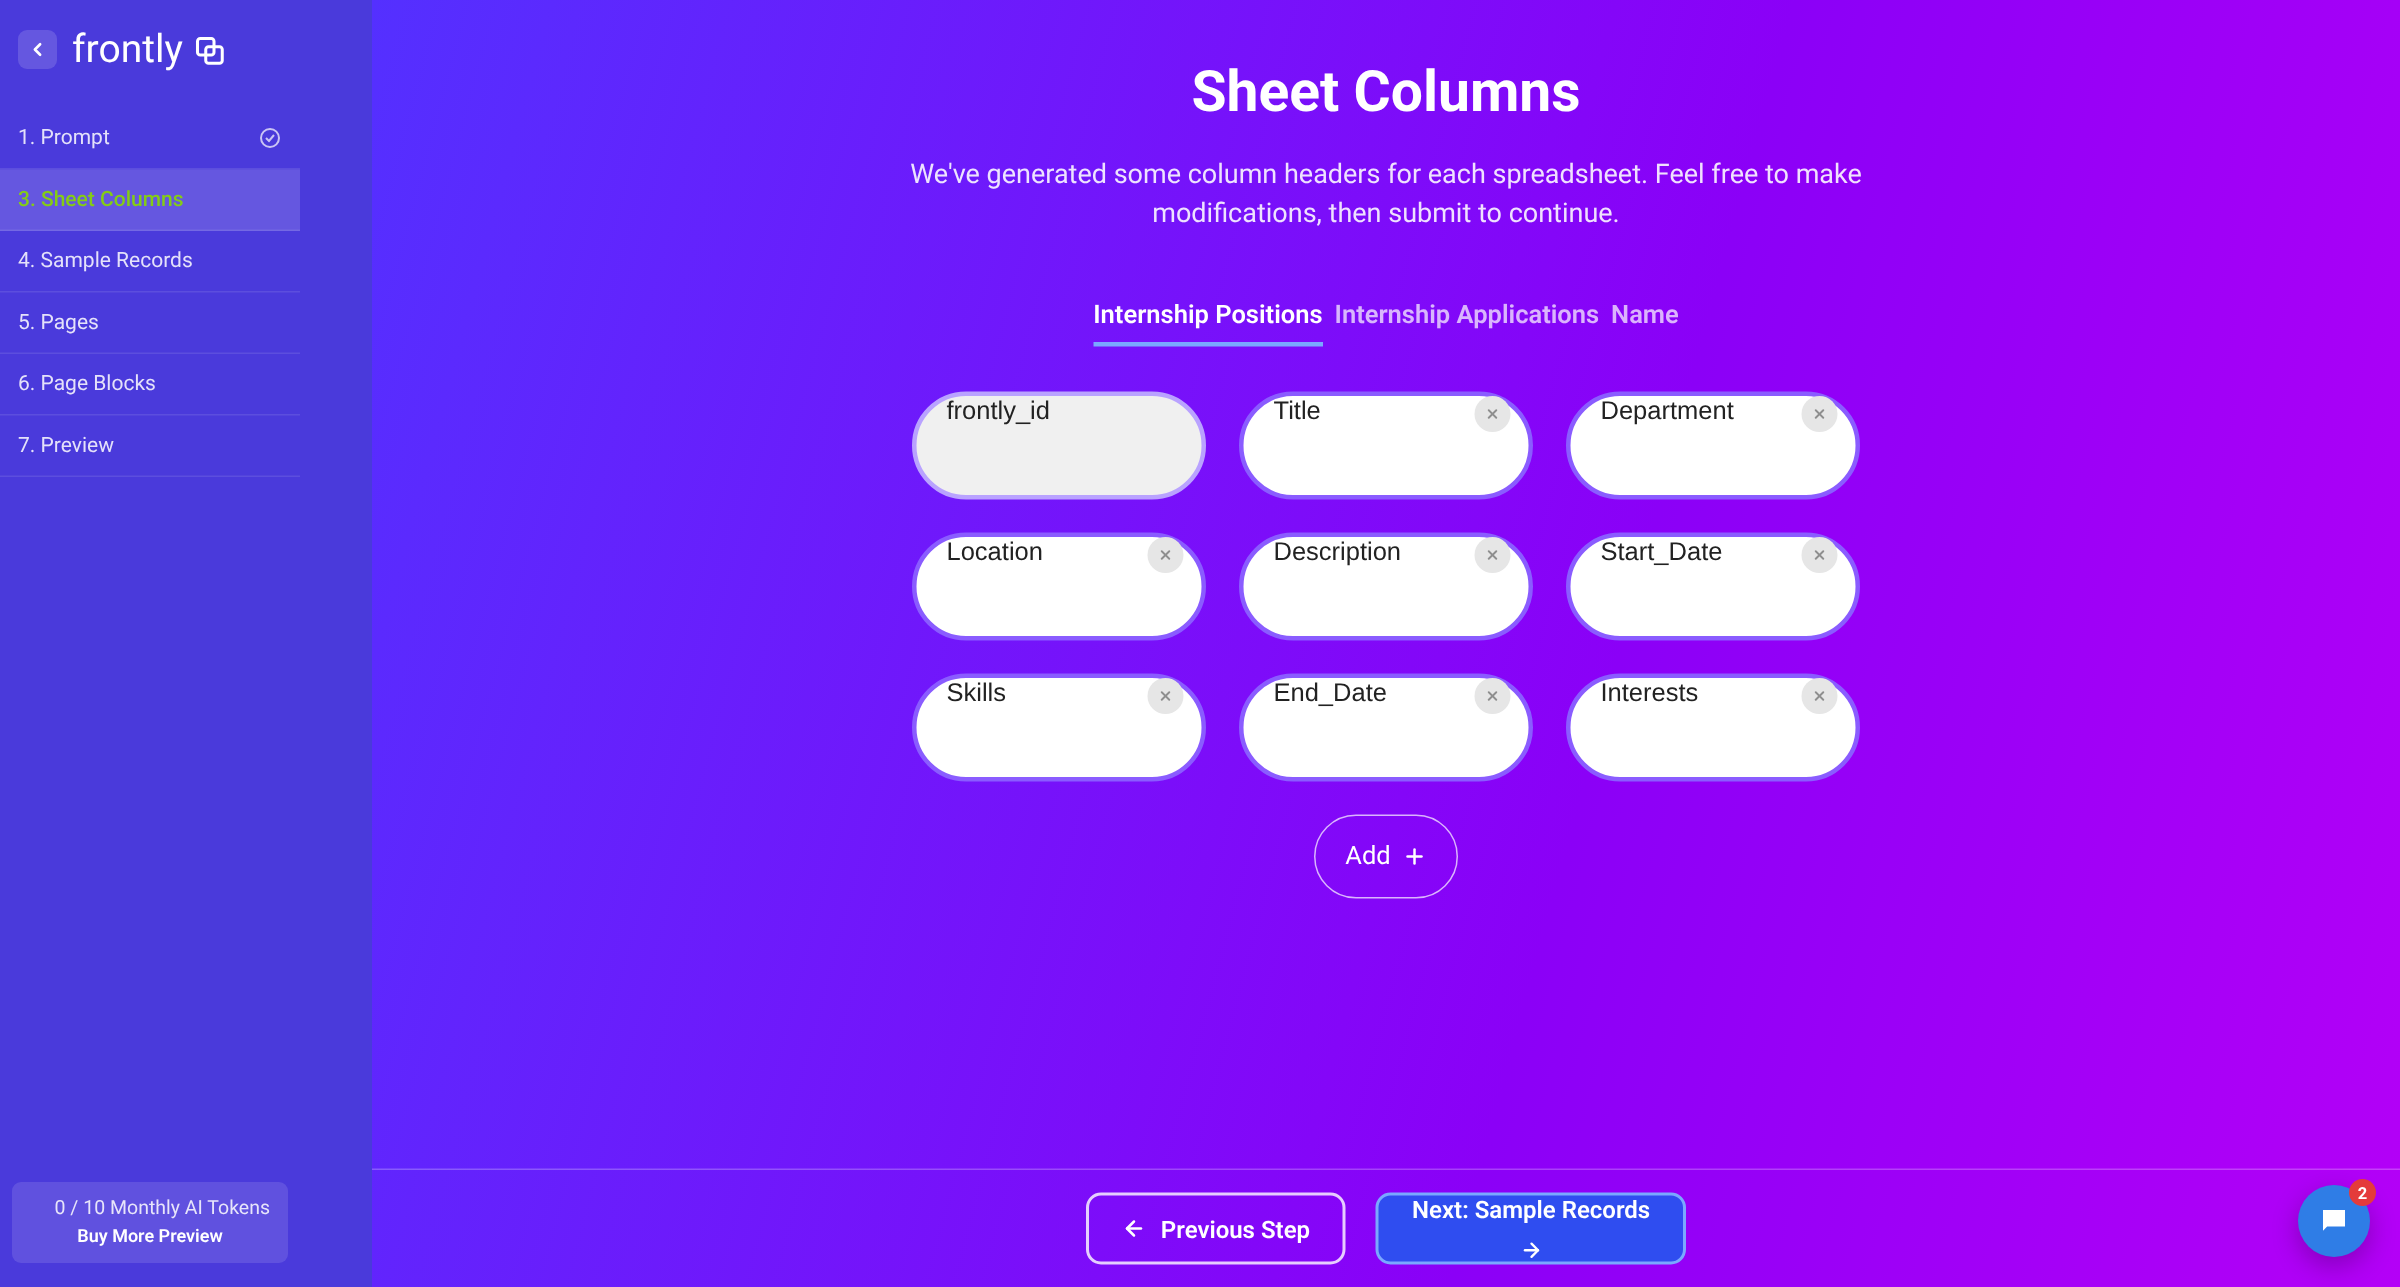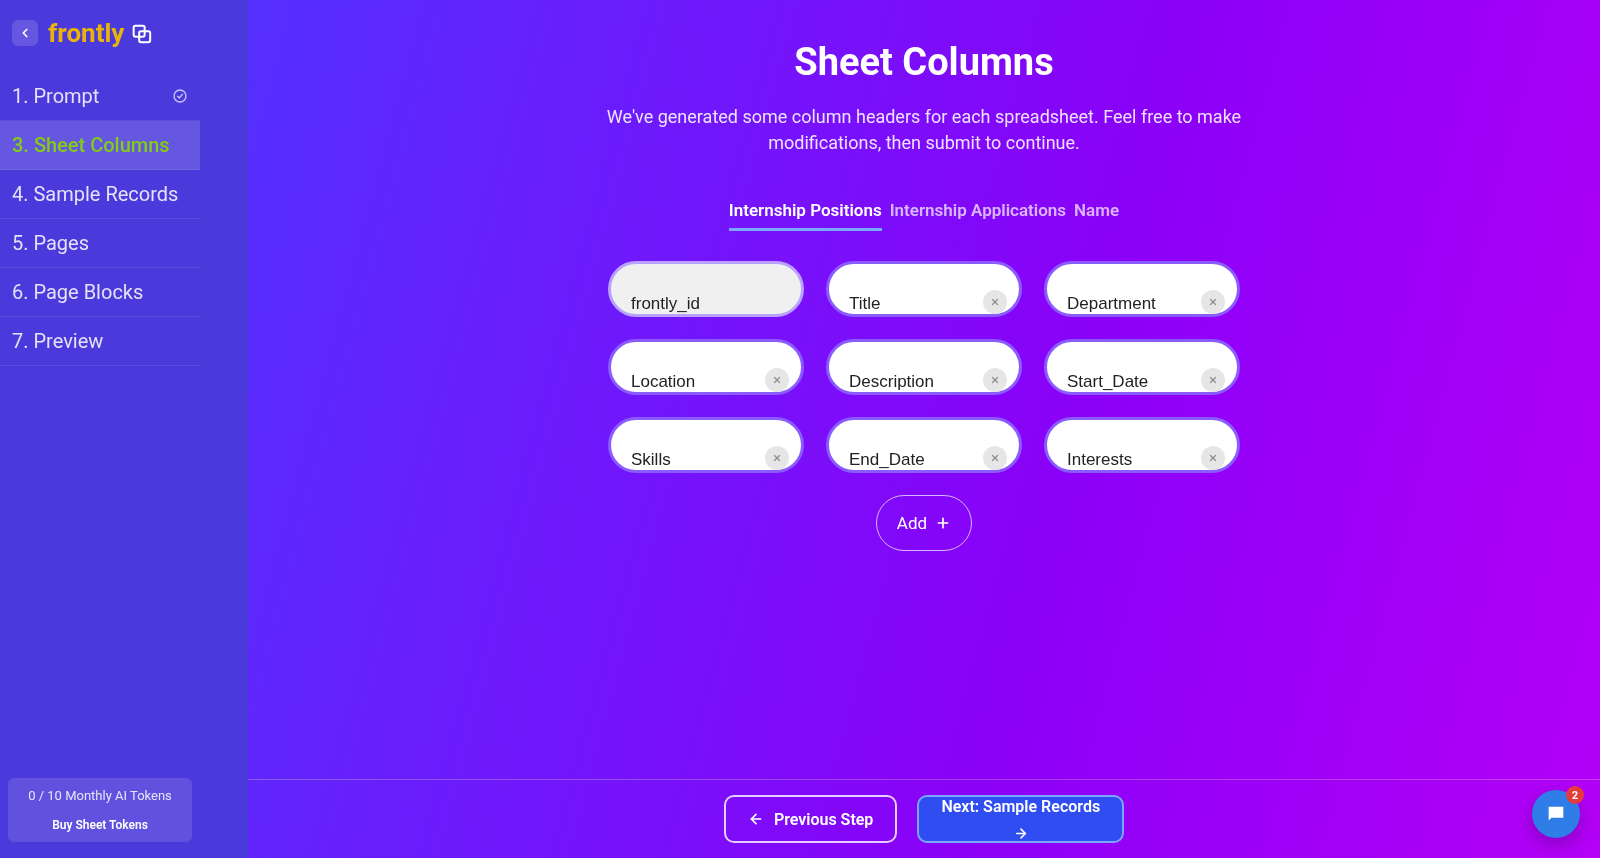--- a/index.html
+++ b/index.html
@@ -33,38 +33,38 @@
     height: 26px;
     border-radius: 6px;
     background: rgba(255,255,255,0.15);
     display: flex;
     align-items: center;
     justify-content: center;
     cursor: pointer;
   }
   .brand {
     font-size: 26px;
-    font-weight: 700;
-    color: #eab308;
+    font-weight: 400;
+    color: #ffffff;
     display: flex;
     align-items: center;
     gap: 6px;
     justify-content: space-between;
   }
   .brand-icon {
     width: 22px;
     height: 22px;
   }
   .steps {
     display: flex;
     flex-direction: column;
   }
   .step-item {
     padding: 12px 12px;
-    font-size: 20px;
+    font-size: 14px;
     color: rgba(255,255,255,0.85);
     cursor: pointer;
     border-bottom: 1px solid rgba(255,255,255,0.1);
     display: flex;
     align-items: center;
     justify-content: space-between;
   }
   .step-item.active {
     background: rgba(255,255,255,0.15);
     color: #84cc16;
@@ -81,21 +81,21 @@
     background: rgba(255,255,255,0.12);
     border-radius: 6px;
     padding: 10px 12px;
     text-align: center;
     color: rgba(255,255,255,0.85);
     font-size: 13px;
     position: absolute;
     bottom: 8px;
     left: 0; right: 0;
   }
-  .tokens-box .tokens-count { display:block; margin-bottom:14px; }
+  .tokens-box .tokens-count { display:block; margin-bottom:4px;text-align:right; }
   .tokens-box .buy-more { font-weight: 600; color:#fff; cursor:pointer; font-size:12px;}
   
   
   .main {
     flex: 1;
     height: 100%;
     background: linear-gradient(105deg, #5430ff 0%, #8b00f7 60%, #b400f7 100%);
     display: flex;
     flex-direction: column;
     position: relative;
@@ -147,23 +147,23 @@
     flex-wrap: wrap;
     justify-content: center;
     gap: 22px 22px;
     max-width: 720px;
   }
   .chip {
     background: #fff;
     border: 3px solid #8a5cff;
     border-radius: 999px;
     width: 196px;
-    height: 56px;
-    display: flex;
-    align-items: flex-end;
+    height: 72px;
+    display: flex;
+    align-items: flex-start;
     padding: 0 12px 0 20px;
     position: relative;
   }
   .chip.locked {
     background: #f0f0f0;
     border-color: #b9a2ff;
   }
   .chip input {
     border: none;
     outline: none;
@@ -293,21 +293,21 @@
     </div>
     <div class="step-item">
       <span>6. Page Blocks</span>
     </div>
     <div class="step-item">
       <span>7. Preview</span>
     </div>
   </nav>
   <div class="tokens-box">
     <span class="tokens-count">0 / 10 Monthly AI Tokens</span>
-    <span class="buy-more">Buy Sheet Tokens</span>
+    <span class="buy-more">Buy More Preview</span>
   </div>
 </aside>
 
 <main class="main">
   <div class="content">
     <h1 class="page-title">Sheet Columns</h1>
     <p class="page-subtitle">We've generated some column headers for each spreadsheet. Feel free to make modifications, then submit to continue.</p>
 
     <div class="tabs">
       <div class="tab active">Internship Positions</div>

